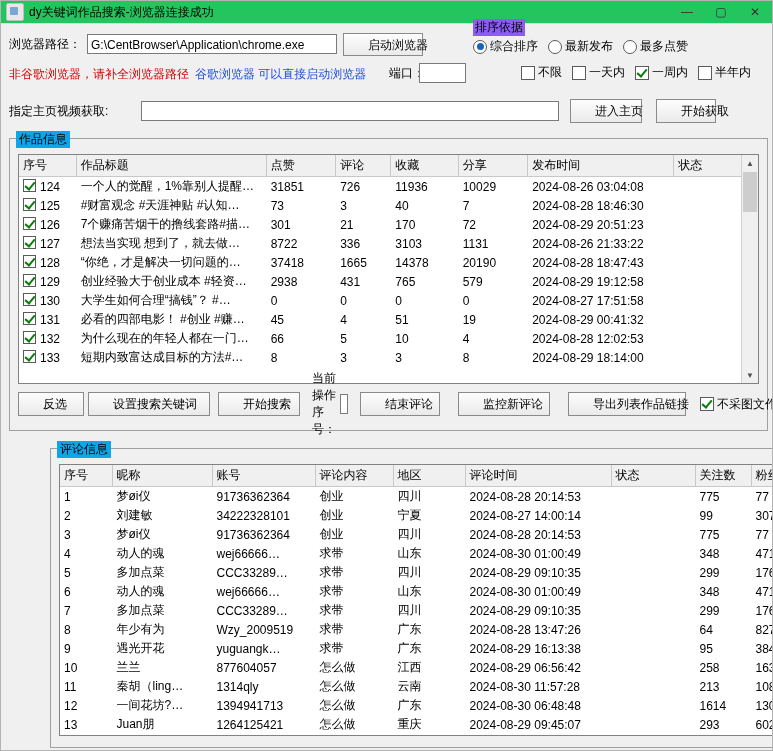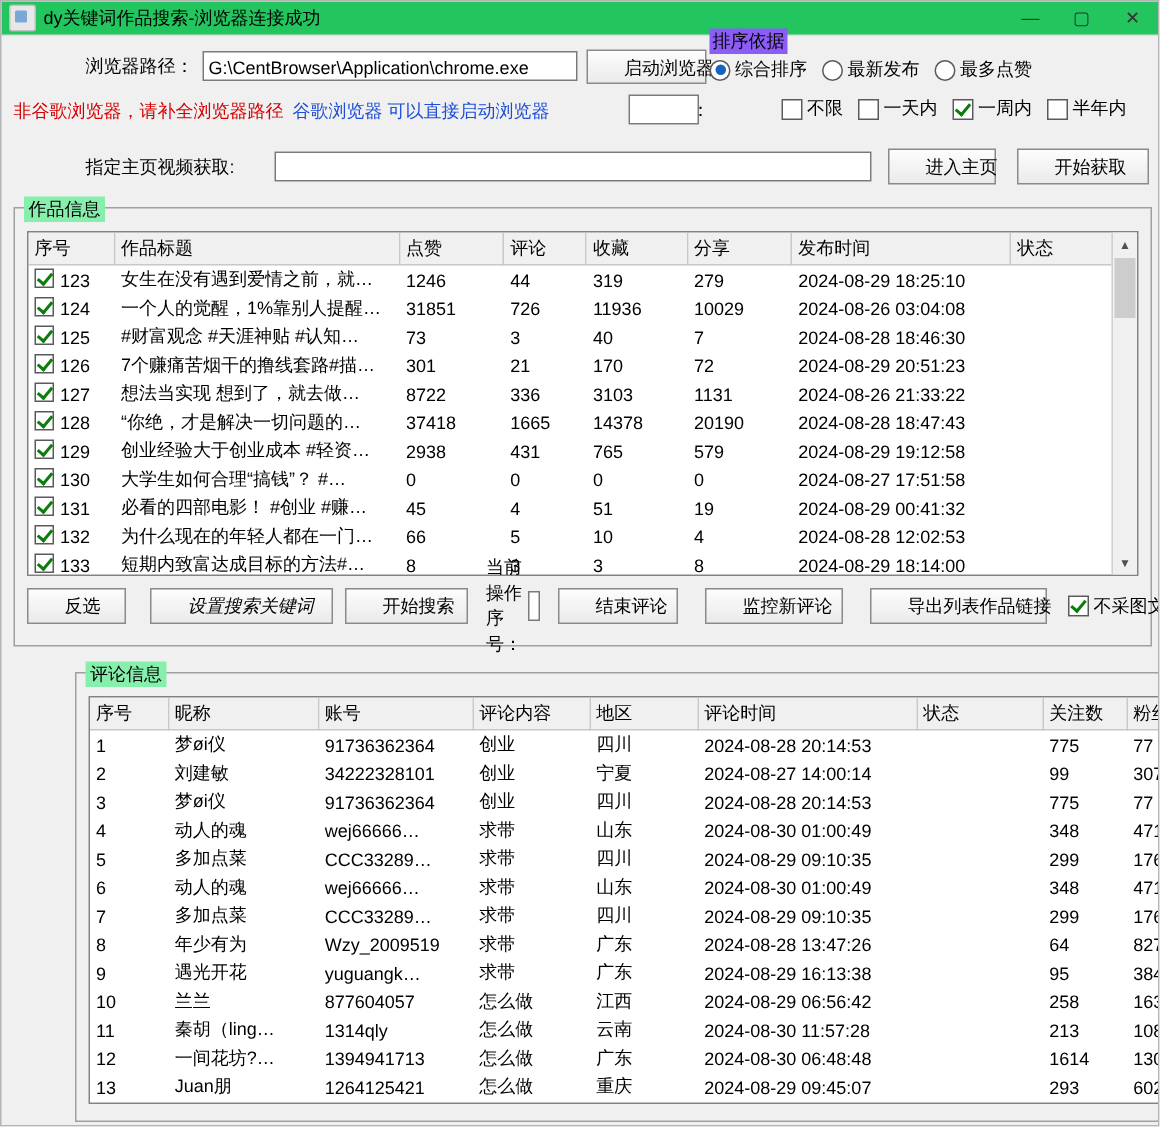--- a/index.html
+++ b/index.html
@@ -54,21 +54,21 @@
     height: 22px;
   }
   .win-btn {
     width: 34px; height: 22px;
     display: flex; align-items: center; justify-content: center;
     font-size: 12px;
     color: #333;
   }
 
   
-  .lbl { font-size: 12px; color: #000; margin-left: 48px; }
+  .lbl { font-size: 12px; color: #000; }
   .textbox {
     border: 1px solid #7a7a7a;
     background: #fff;
     height: 20px;
     line-height: 20px;
     padding: 0 3px;
     font-size: 12px;
     box-sizing: border-box;
     overflow: hidden;
     white-space: nowrap;
@@ -175,32 +175,32 @@
   
   .row3 {
     position: absolute;
     left: 8px; top: 97px;
     width: 757px; height: 26px;
     display: flex; align-items: center;
   }
   .row3 .lbl3 { width: 132px; }
   .row3 .home-box { width: 418px; }
   .row3 .btn-home { margin-left: 11px; width: 72px; height: 24px; line-height: 19px;}
-  .row3 .btn-start { margin-left: 14px; width: 88px; height: 24px; line-height: 19px;}
+  .row3 .btn-start { margin-left: 14px; width: 60px; height: 24px; line-height: 19px;}
 
   
   .group {
     position: absolute;
     border: 1px solid #a0a0a0;
     background: transparent;
   }
   .group > .g-title {
     position: absolute;
     top: -8px; left: 6px;
-    background: #86efac;
+    background: #0ea5e9;
     padding: 0 3px;
     font-size: 12px;
   }
   #works-group { left: 8px; top: 137px; width: 757px; height: 291px; }
   #comments-group { left: 8px; top: 447px; width: 757px; height: 298px; margin-left: 41px; }
 
   
   .table-wrap {
     position: absolute;
     background: #fff;
@@ -280,21 +280,21 @@
 
   
   .works-btnrow {
     position: absolute;
     left: 8px; top: 252px;
     width: 741px; height: 26px;
     display: flex; align-items: center;
   }
   .works-btnrow .btn { height: 24px; line-height: 18px; }
   .b-fanxuan { width: 66px; }
-  .b-setkw { margin-left: 16px; width: 122px; font-style: italic; }
+  .b-setkw { margin-left: 4px; width: 122px; }
   .b-search { margin-left: 8px; width: 82px; }
   .cur-label { margin-left: 12px; }
   .cur-box { margin-left: 4px; width: 40px; }
   .b-endcomment { margin-left: 12px; width: 80px; }
   .b-monitor { margin-left: 18px; width: 92px; }
   .b-export { margin-left: 18px; width: 118px; }
   .tail-check { margin-left: 14px; display: flex; align-items: center; white-space: nowrap;}
 </style>
 </head>
 <body>
@@ -391,31 +391,20 @@
             <th>评论</th>
             <th>收藏</th>
             <th>分享</th>
             <th>发布时间</th>
             <th>状态</th>
             <th></th>
           </tr>
         </thead>
         <tbody id="works-body">
             <tr>
-              <td><span class="cell-check checked"></span><span>123</span></td>
-              <td>女生在没有遇到爱情之前，就…</td>
-              <td>1246</td>
-              <td>44</td>
-              <td>319</td>
-              <td>279</td>
-              <td>2024-08-29 18:25:10</td>
-              <td></td>
-              <td></td>
-            </tr>
-            <tr>
               <td><span class="cell-check checked"></span><span>124</span></td>
               <td>一个人的觉醒，1%靠别人提醒…</td>
               <td>31851</td>
               <td>726</td>
               <td>11936</td>
               <td>10029</td>
               <td>2024-08-26 03:04:08</td>
               <td></td>
               <td></td>
             </tr>

